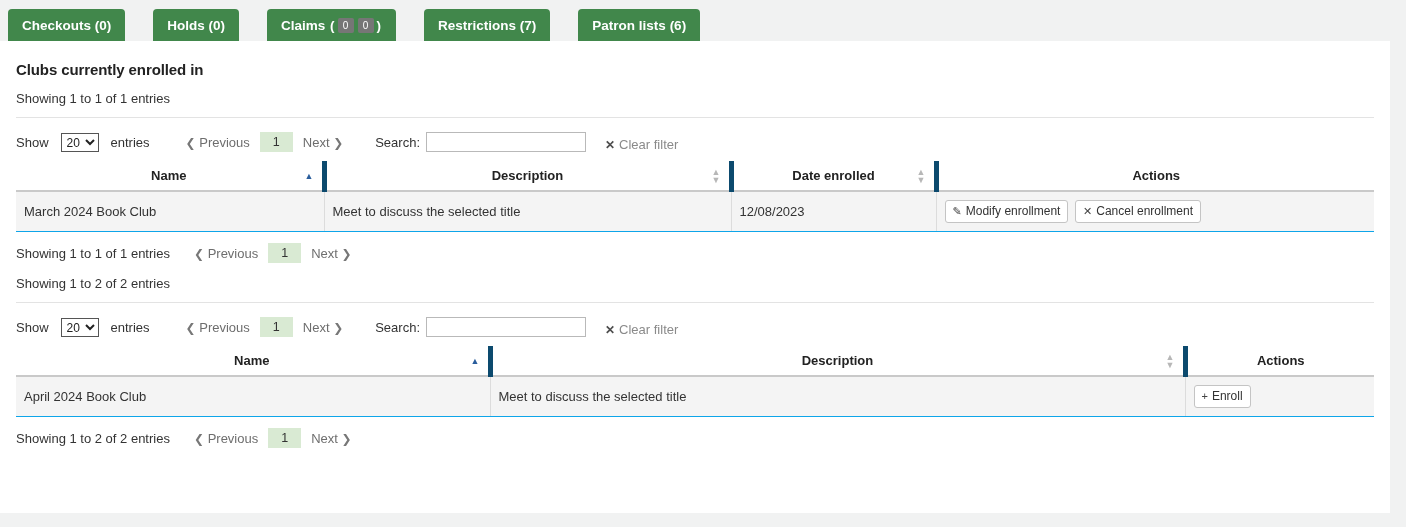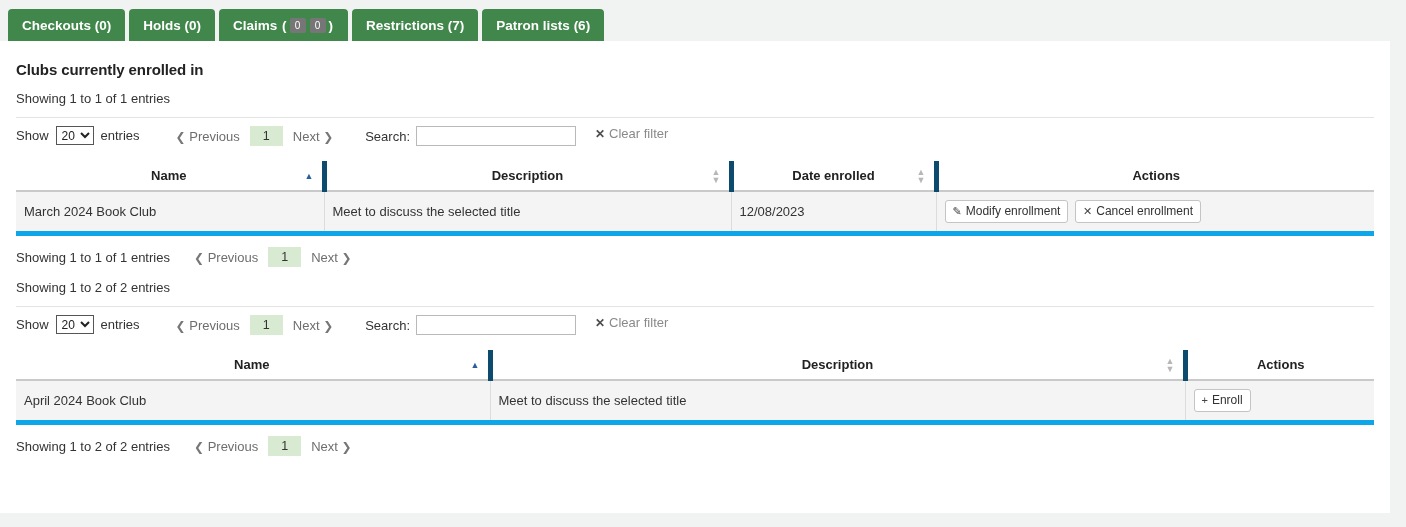--- a/index.html
+++ b/index.html
@@ -14,20 +14,21 @@
   }
   #page { position: relative; width: 1406px; height: 527px; background: #f1f2f2; }
 
   
   .tabbar {
     position: absolute; left: 0; top: 0;
     width: 1390px; height: 42px;
     display: flex; align-items: flex-end;
     padding-left: 8px;
     background: transparent;
+    gap: 24px;
   }
   .tab {
     height: 33px;
     margin-right: 4px;
     padding: 0 14px;
     display: flex; align-items: center; justify-content: center;
     background: #41874b;
     color: #ffffff;
     font-weight: bold;
     font-size: 13.5px;
@@ -69,27 +70,27 @@
     letter-spacing: -0.1px;
   }
   .entries-line {
     font-size: 13px;
     color: #333;
   }
   .hr { border-bottom: 1px solid #e3e3e3; width: 100%; }
 
   
   .dt-controls {
-    display: flex; align-items: flex-start;
+    display: flex; align-items: flex-end;
     font-size: 13px; color: #333;
     height: 26px;
   }
   .dt-length { display: flex; align-items: center; white-space: nowrap; }
   .dt-length select {
-    margin: 0 7px;
+    margin: 0 12px;
     height: 19px;
     font-family: "Liberation Sans", sans-serif;
     font-size: 12px;
     border: 1px solid #555;
     background: #fff;
     padding: 0 1px;
     color: #222;
   }
   .pager { display: flex; align-items: center; gap: 0px; }
   .pg-link {
@@ -149,21 +150,21 @@
     position: absolute; right: 8px; top: 50%;
     transform: translateY(-50%);
     font-size: 9px; line-height: 1;
     display: flex; flex-direction: column; align-items: center;
   }
   .sort .up { color: #b7b7b7; }
   .sort .dn { color: #b7b7b7; margin-top: -1px; }
   .sort.asc .up { color: #2a5d9c; }
   table.dt tbody td {
     border-right: 1px solid #dcdcdc;
-    border-bottom: 5px solid #0ea5e9;
+    border-bottom: 1px solid #0ea5e9;
     padding: 8px;
     color: #333;
     vertical-align: middle;
     text-align: left;
   }
   table.dt tbody td:last-child { border-right: none; }
   table.dt tbody tr.odd td { background: #f4f4f4; }
   table.dt tbody tr.even td { background: #ffffff; }
 
   .btn {

